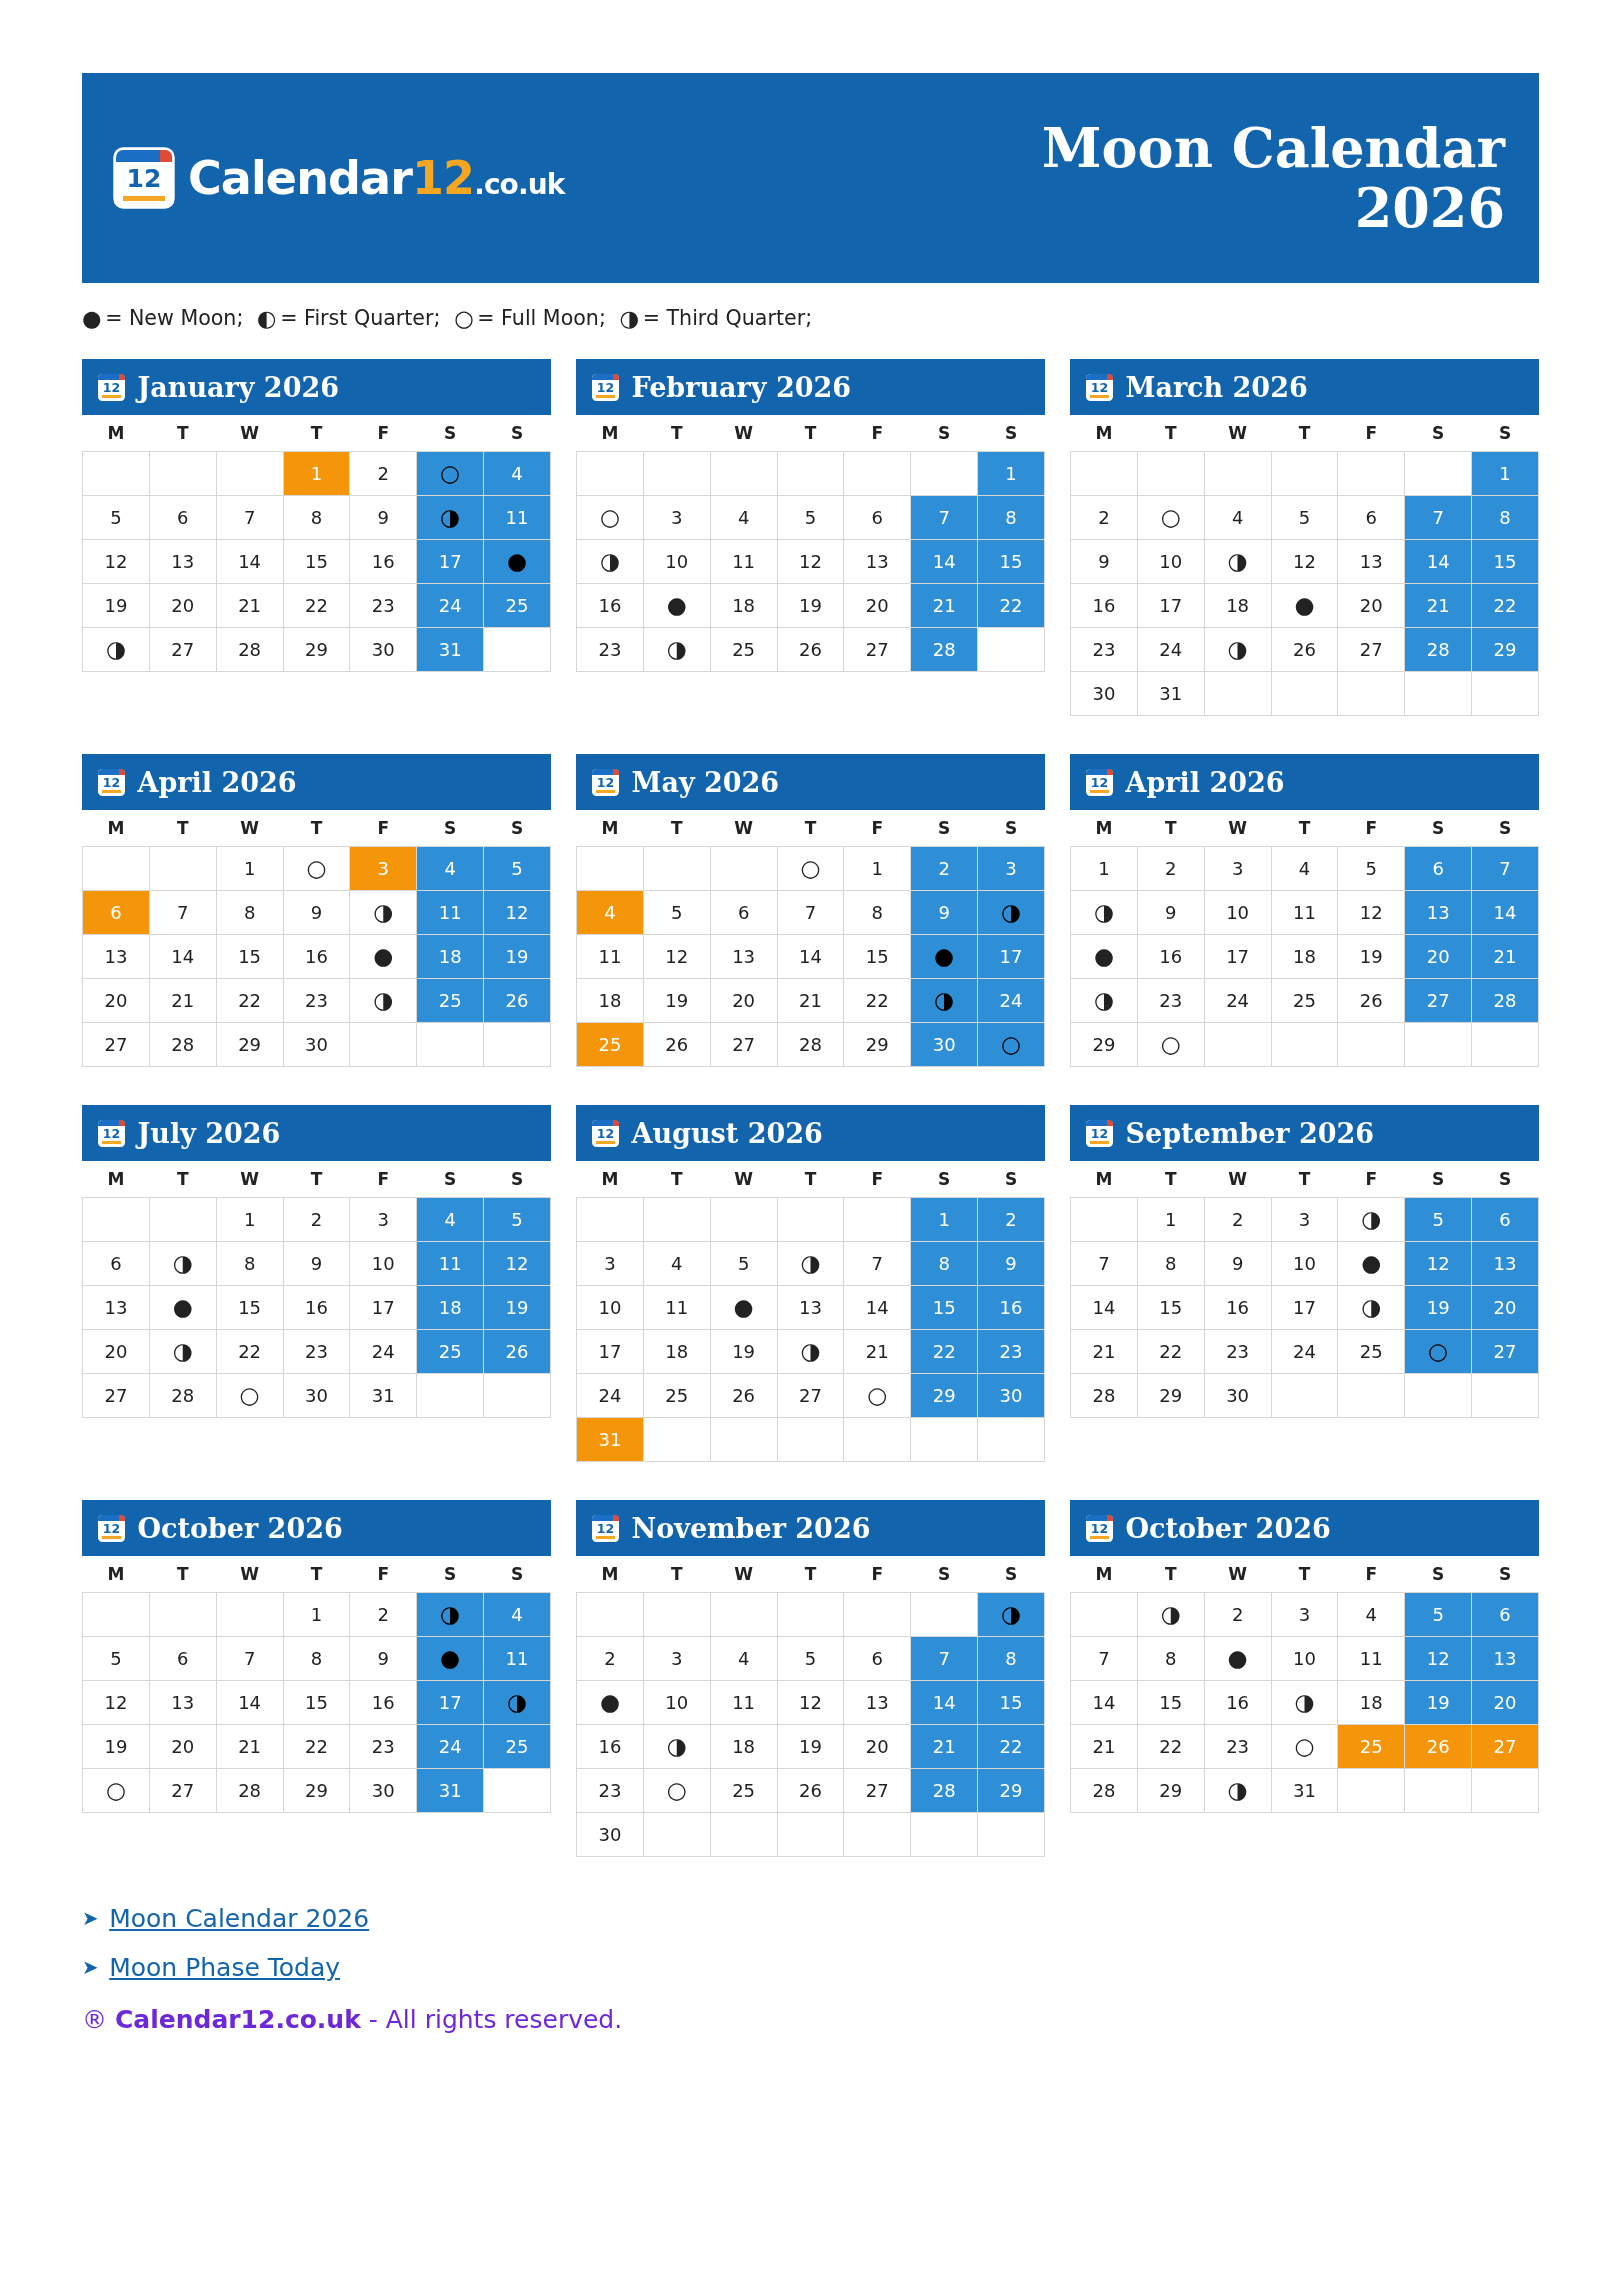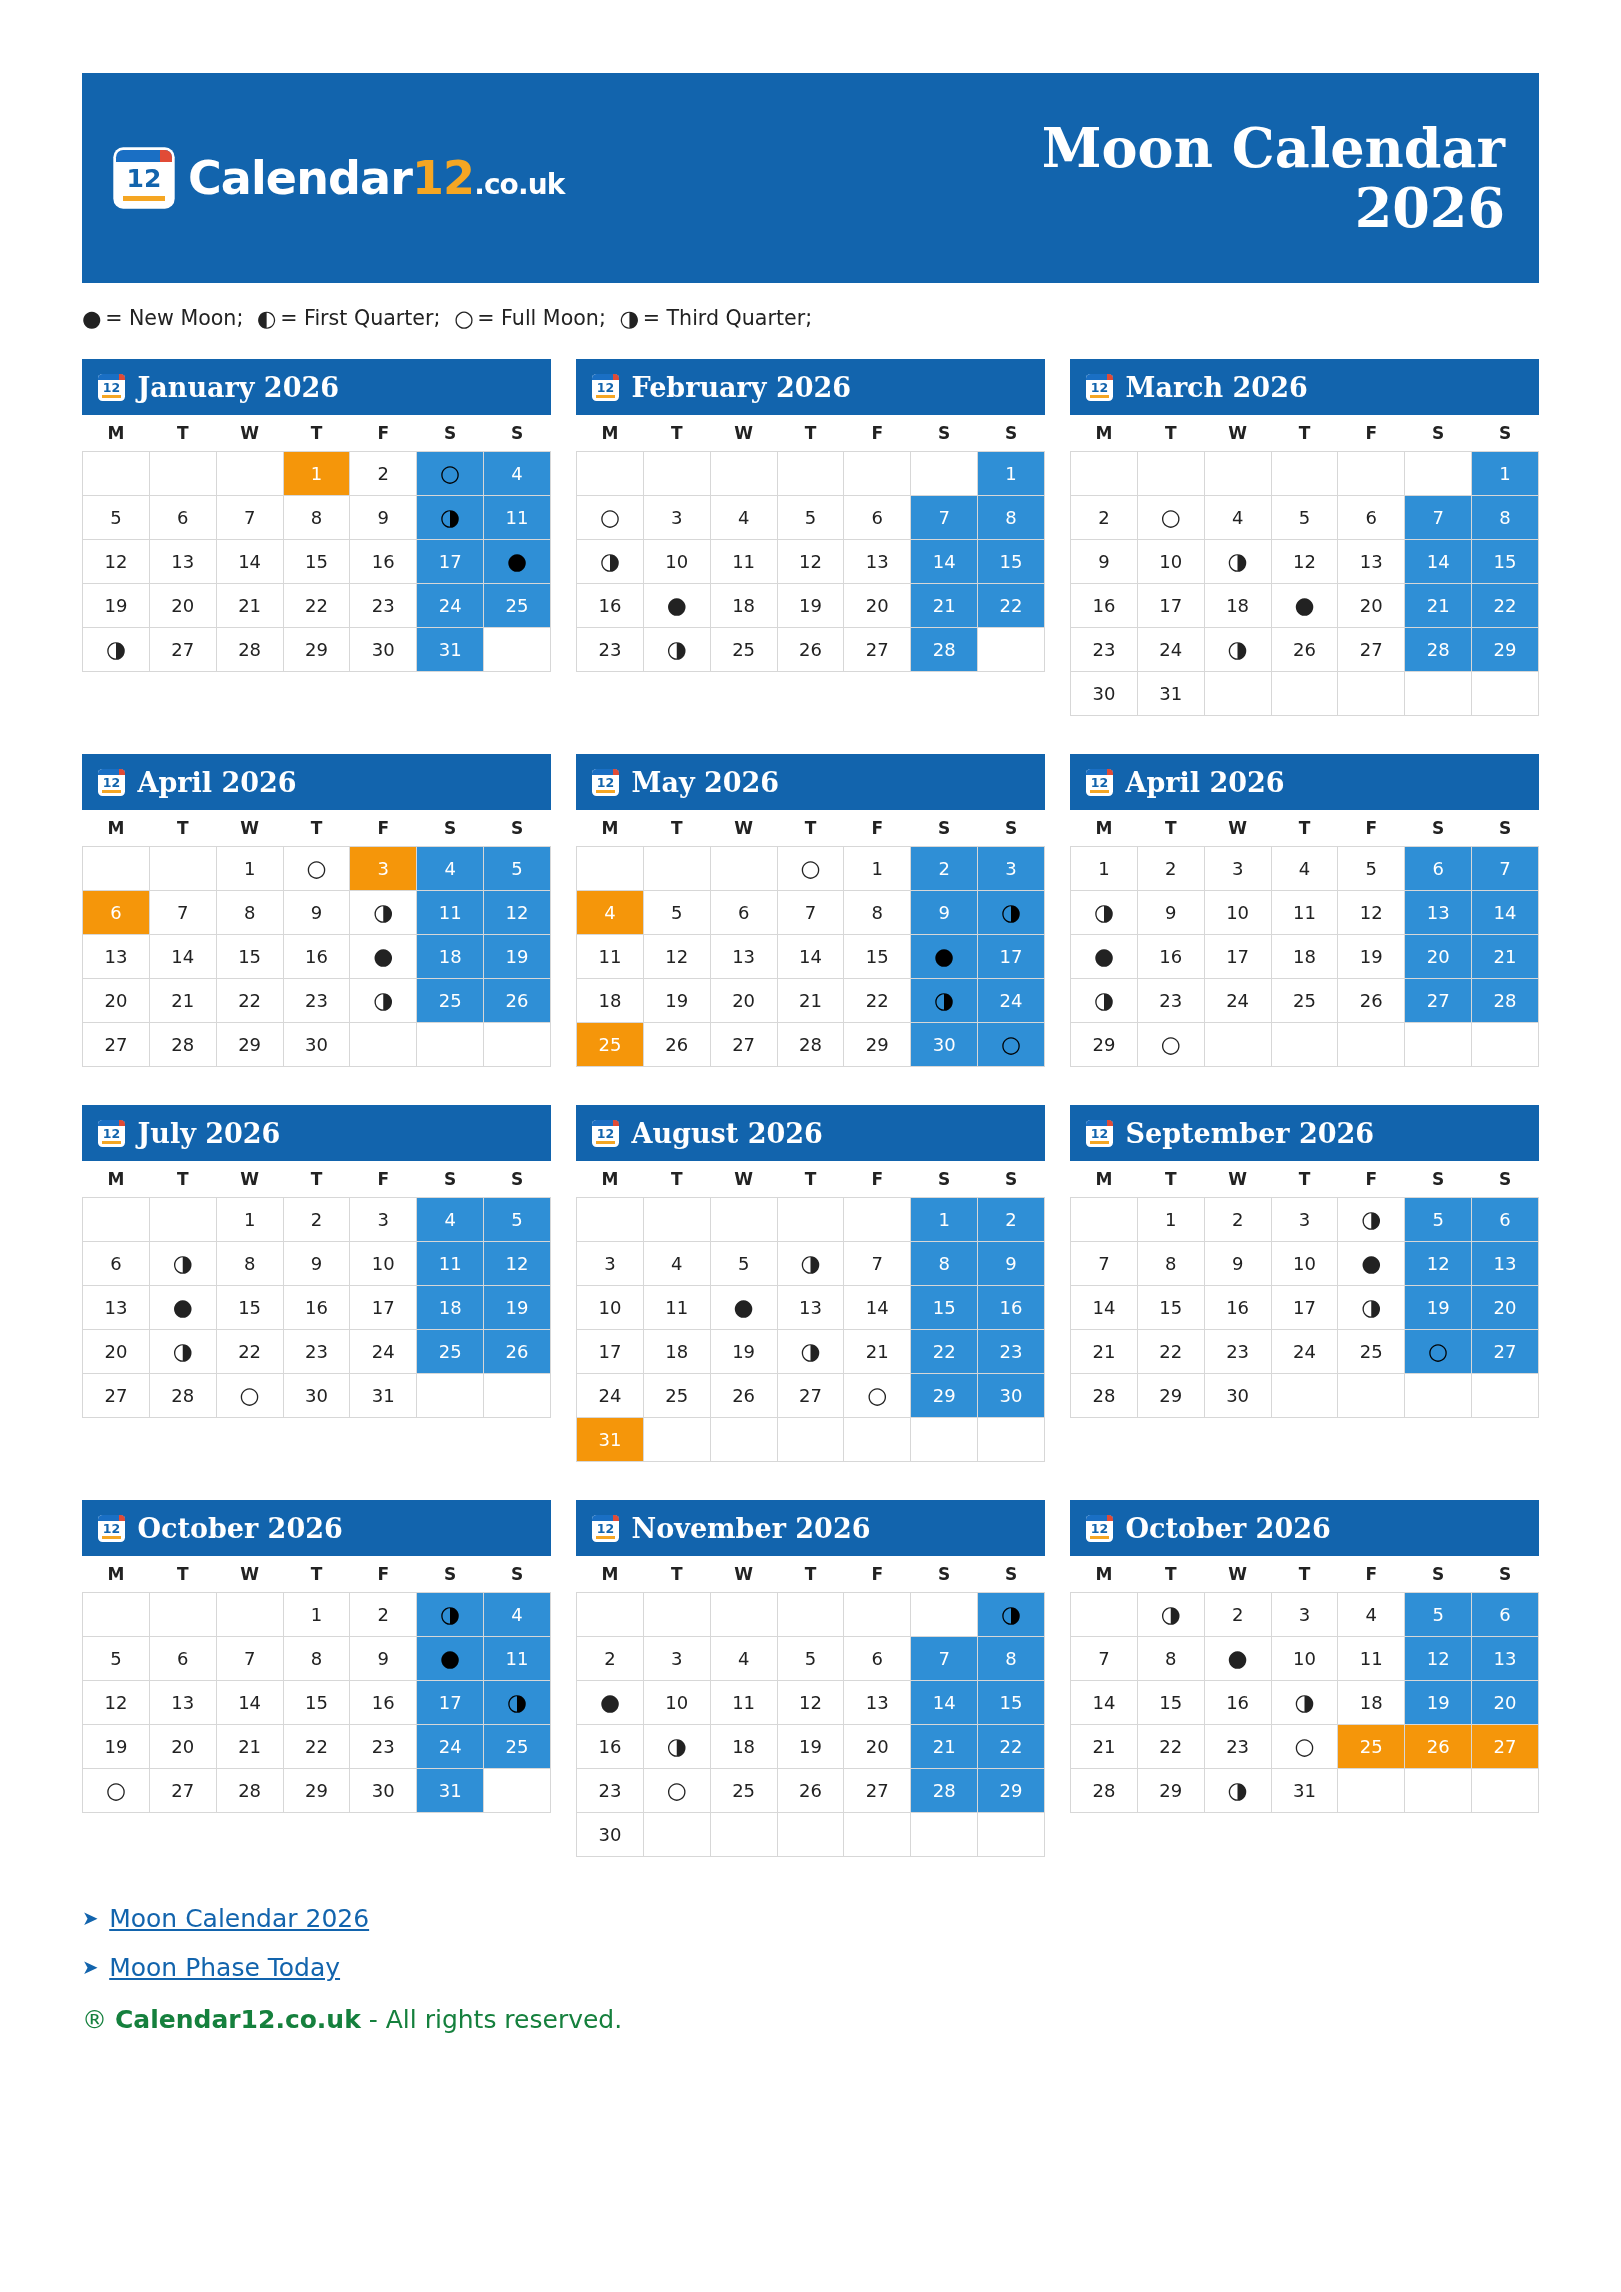--- a/index.html
+++ b/index.html
@@ -41,21 +41,21 @@
   table.cal td.sat,table.cal td.sun{background:#2f8fd6;color:#ffffff;}
   table.cal td.hl{background:#f5960a;color:#ffffff;}
   .moon{display:inline-block;line-height:1;font-size:23px;}
   td.sat .moon,td.sun .moon{color:#000;}
 
   
   .links{margin-top:9px;}
   .link-row{display:flex;align-items:center;gap:10.7px;margin-bottom:19.7px;}
   .arrow{color:#1264ad;font-size:19.7px;}
   .link{color:#1264ad;font-size:25px;text-decoration:underline;text-align:center;}
-  .footer{margin-top:23px;font-size:25px;color:#15803d;}
+  .footer{margin-top:23px;font-size:25px;color:#6d28d9;}
   .footer b{font-weight:bold;}
 </style>
 </head>
 <body>
 
 <div class="page">
 
   <div class="header">
     <div class="brand">
       <div class="brand-logo">

